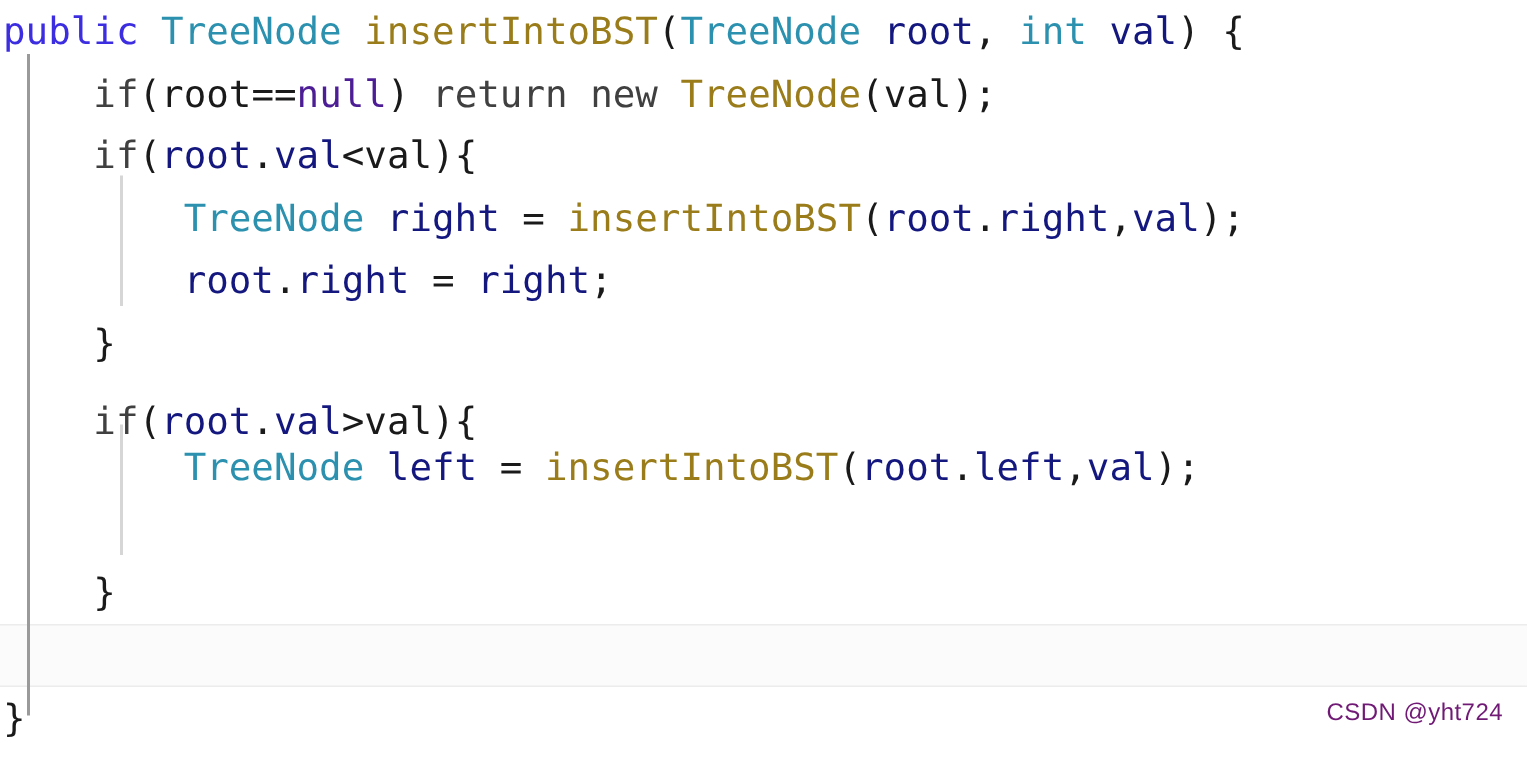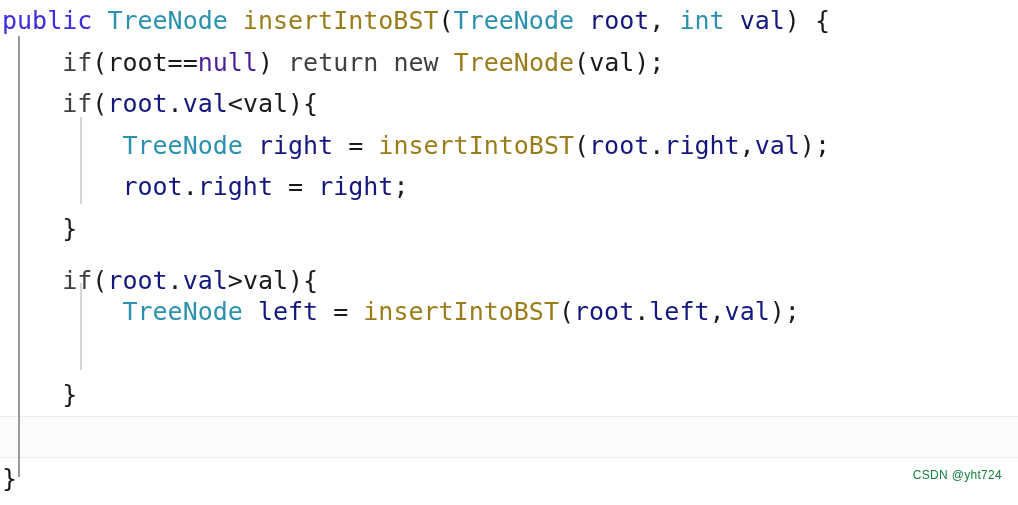--- a/index.html
+++ b/index.html
@@ -74,22 +74,22 @@
   .tok-null      { color: #4c1d95; }
   .tok-ctrl      { color: #404040; text-align: right; }
   .tok-brace     { color: #1a1a1a; }
 
   
   .watermark {
     position: absolute;
     right: 16px;
     bottom: 8px;
     font-family: "Liberation Sans", sans-serif;
-    font-size: 12px;
-    color: #15803d;
+    font-size: 16px;
+    color: #701a75;
     letter-spacing: 0.3px;
     user-select: none;
     margin-left: 12px;
   }
 </style>
 </head>
 <body>
 
 <div id="editor">
 

